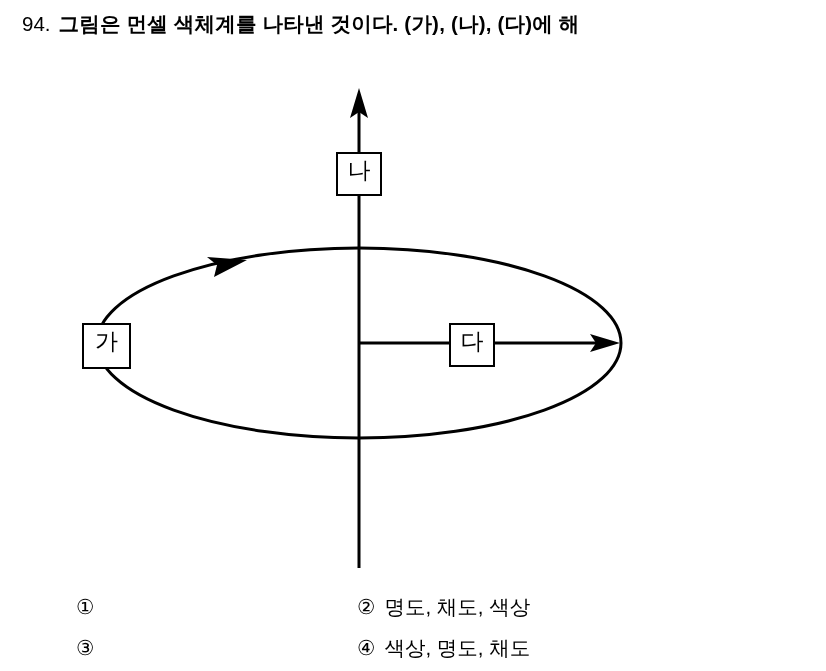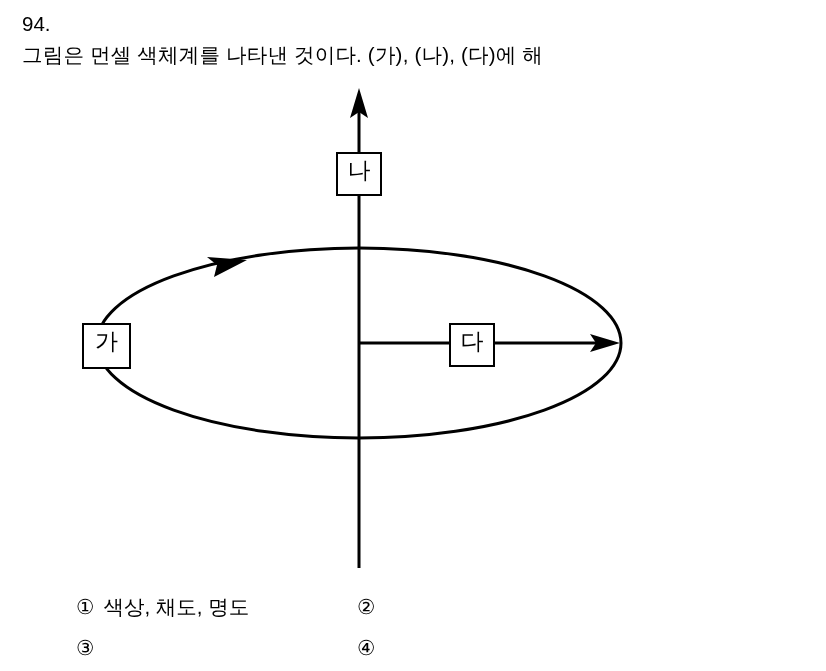--- a/index.html
+++ b/index.html
@@ -19,34 +19,34 @@
   
   .question {
     position: absolute;
     left: 22px;
     top: 8px;
     width: 790px;
     display: flex;
     align-items: flex-start;
     font-size: 20.5px;
     line-height: 31px;
-    flex-direction: column;
   }
   .q-number {
     flex: 0 0 auto;
     padding-right: 8px;
     white-space: nowrap;
   }
   .q-text {
     flex: 1 1 auto;
     letter-spacing: 0.2px;
   }
   .q-line {
     display: block;
     white-space: nowrap;
+    font-weight: bold;
   }
 
   
   .figure {
     position: absolute;
     left: 0;
     top: 80px;
     width: 826px;
     height: 500px;
   }
@@ -119,27 +119,28 @@
 
   <div class="fig-label" id="label-na">나</div>
   <div class="fig-label" id="label-ga">가</div>
   <div class="fig-label" id="label-da">다</div>
 </div>
 
 <div class="choices">
   <div class="choice-row">
     <div class="choice first">
       <span class="choice-mark">①</span>
-      <span>색상, 채도, 명도</span>
     </div>
     <div class="choice">
       <span class="choice-mark">②</span>
+      <span>명도, 채도, 색상</span>
     </div>
   </div>
   <div class="choice-row">
     <div class="choice first">
       <span class="choice-mark">③</span>
     </div>
     <div class="choice">
       <span class="choice-mark">④</span>
+      <span>색상, 명도, 채도</span>
     </div>
   </div>
 </div>
 
 </body></html>

